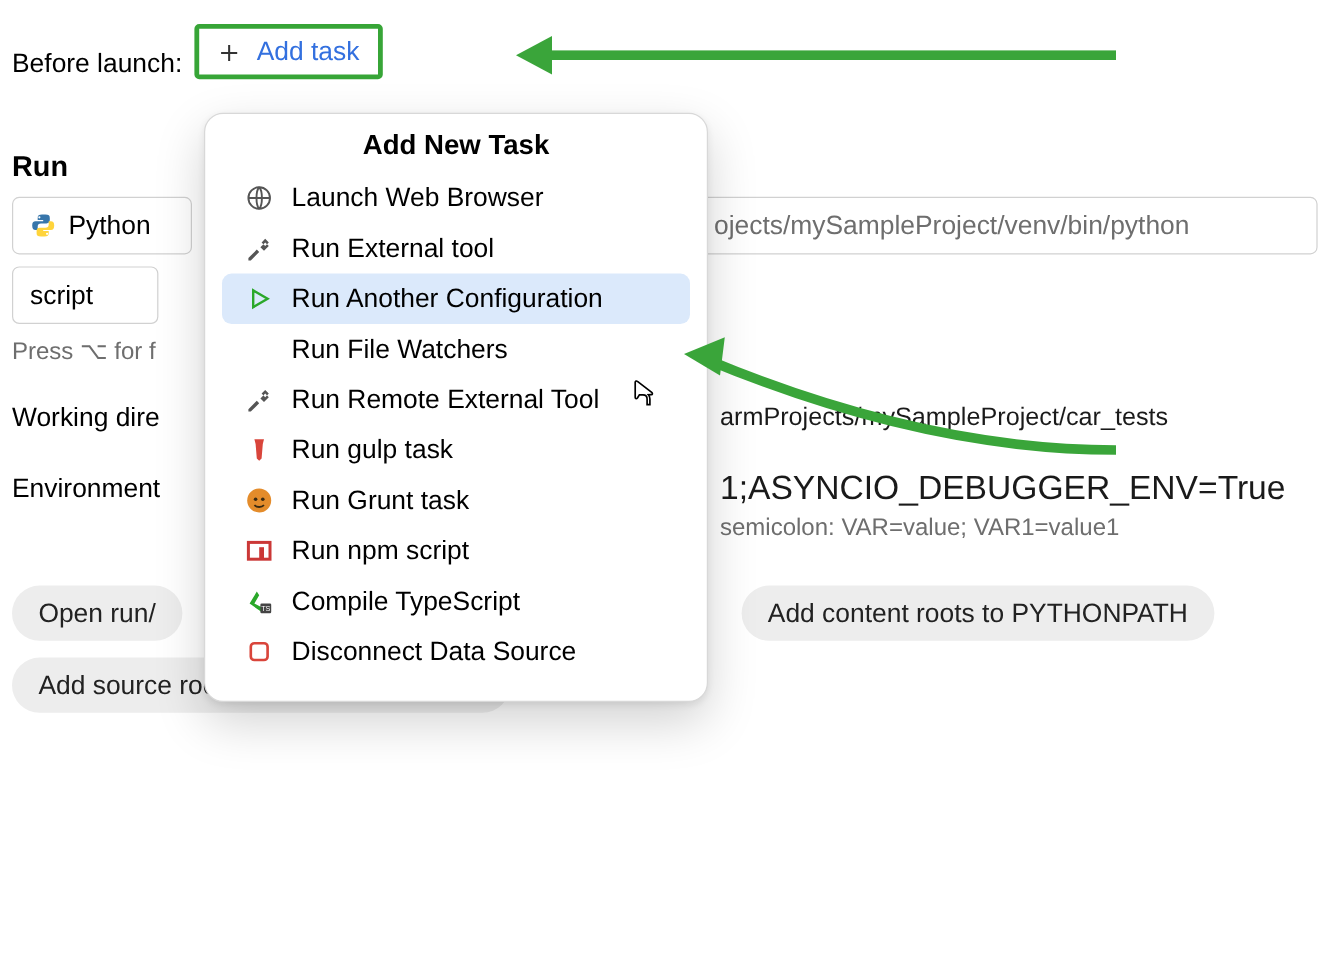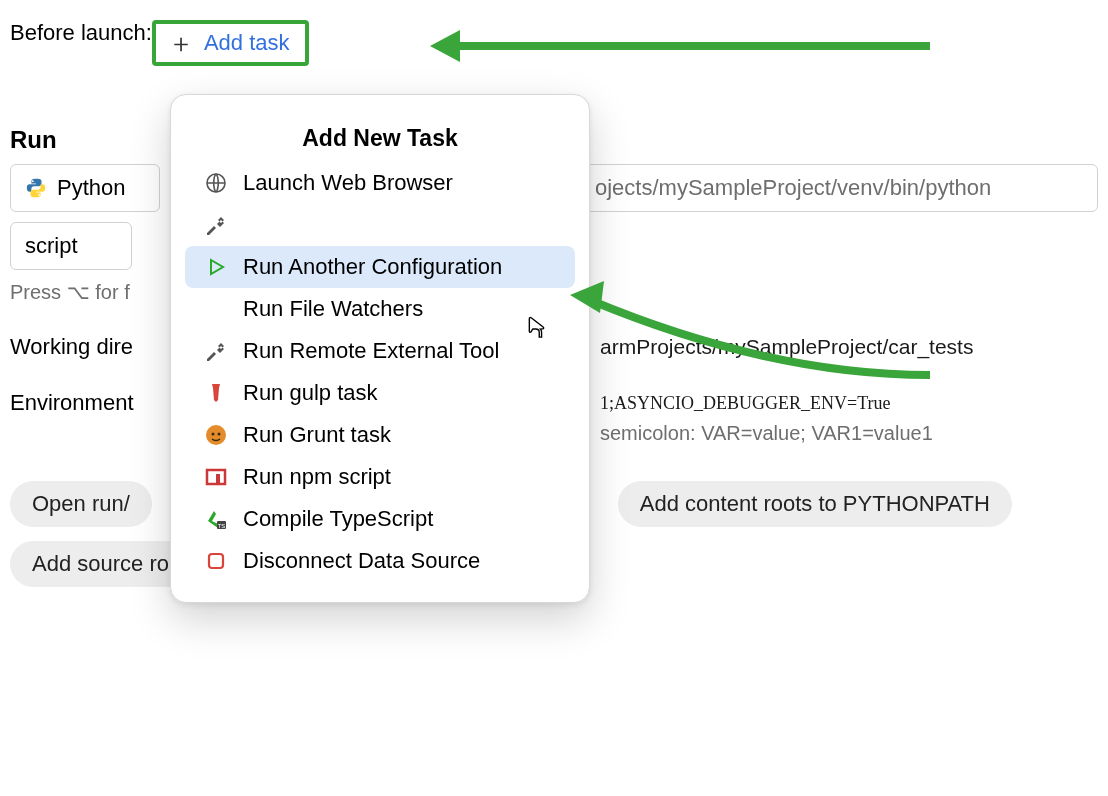--- a/index.html
+++ b/index.html
@@ -7,21 +7,21 @@
     font-family: -apple-system, BlinkMacSystemFont, "Segoe UI", Arial, sans-serif;
     font-size: 21px;
     color: #000;
     background: #fff;
     width: 1108px;
     height: 796px;
     position: relative;
     padding: 20px 10px;
   }
 
-  .row { display: flex; align-items: flex-start; }
+  .row { display: flex; align-items: flex-end; gap: 10px; }
   .label { color: #000; font-size: 22px; }
 
   .before-launch-row { margin-bottom: 60px; }
   .add-task-box {
     border: 4px solid #37a537;
     border-radius: 4px;
     padding: 6px 16px 6px 12px;
     display: inline-flex;
     align-items: center;
     gap: 10px;
@@ -43,21 +43,21 @@
     color: #000000;
     background: #fff;
   }
   .input.gray-text { color: #6e6e6e; }
   .input .py-icon {
     width: 22px; height: 22px; margin-right: 10px; display:inline-block;
   }
   .folder-icon { width:22px; height:22px; display:inline-block; margin-left:auto; color:#9a9a9a; }
 
   .hint { color: #6e6e6e; font-size: 20px; margin-top: 10px; }
-  .mono { font-family: Liberation Serif, serif; font-size: 18px; }
+  .mono { font-family: Liberation Sans, sans-serif; font-size: 28px; }
 
   .text-field-row { margin-top: 30px; display:flex; align-items:center; gap: 20px;}
   .text-field-row .field-label { width: 160px; font-size: 22px;}
   .text-field-value { flex:1; color:#1a1a1a;}
 
   .chips-row { display:flex; gap:18px; margin-top:36px; flex-wrap:wrap;}
   .chip {
     background:#ededed;
     border-radius: 28px;
     padding: 10px 22px;
@@ -71,21 +71,21 @@
 
   
   .popup {
     position:absolute;
     left:170px; top:94px;
     width:420px;
     background:#fff;
     border:1px solid #d8d8d8;
     border-radius:16px;
     box-shadow: 0 16px 42px rgba(0,0,0,.18), 0 2px 6px rgba(0,0,0,.08);
-    padding: 28px 8px 20px 8px;
+    padding: 10px 8px 20px 8px;
   }
   .popup-title { text-align:center; font-weight:700; font-size:23px; padding: 2px 0 10px;}
   .menu-item {
     display:flex; align-items:center; gap:14px;
     padding: 8px 18px; font-size:22px; border-radius:8px;
     margin: 0 6px;
   }
   .menu-item.sel { background:#dbe9fb; }
   .mi-icon { width:26px; height:26px; display:inline-flex; align-items:center; justify-content:center; flex:0 0 26px;}
   .mi-icon svg { width:24px; height:24px; }
@@ -203,20 +203,21 @@
           </svg>
         </span>
         <span>Launch Web Browser</span>
       </div>
       <div class="menu-item">
         <span class="mi-icon">
           <svg viewBox="0 0 24 24" fill="#555">
             <path d="M3 20l7-7 2 2-7 7H3v-2zm11-13l3-3 3 3-3 3-3-3zm-1 4l3 3 4-4-3-3-4 4z"></path>
           </svg>
         </span>
+        <span>Run External tool</span>
       </div>
       <div class="menu-item sel">
         <span class="mi-icon">
           <svg viewBox="0 0 24 24" fill="none" stroke="#2aa82a" stroke-width="2">
             <polygon points="7,5 19,12 7,19"></polygon>
           </svg>
         </span>
         <span>Run Another Configuration</span>
       </div>
       <div class="menu-item indent">

